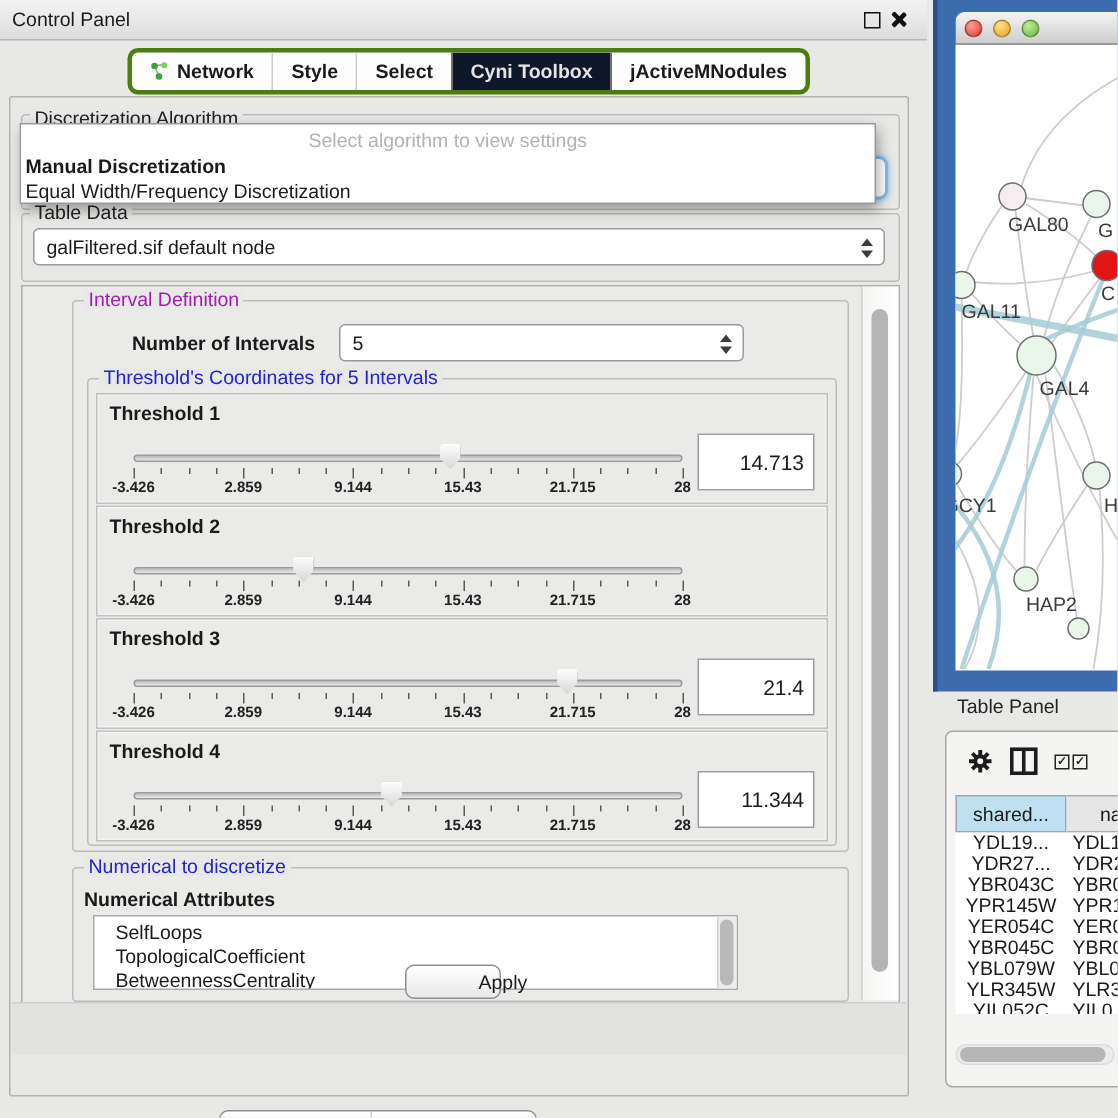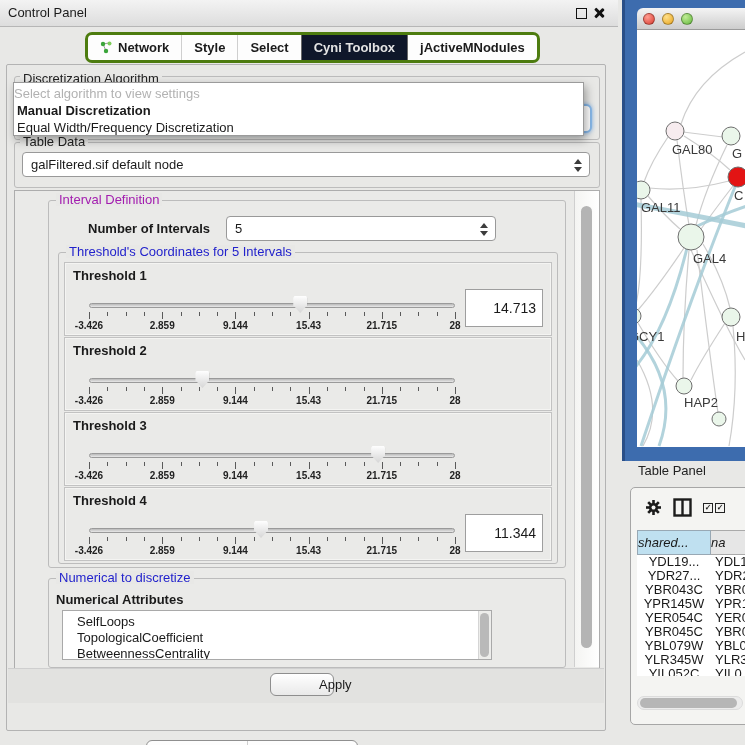--- a/index.html
+++ b/index.html
@@ -31,21 +31,21 @@
   .gl-green{color:#a21caf;} .gl-blue{color:#2323cc;} .gl-black{color:#222;}
 
   
   #algo-group{left:14px;top:76px;width:584px;height:62px;}
   #algo-title{left:20px;top:72px;}
   #algo-combo{left:20px;top:104px;width:568px;height:25px;background:#fff;border:2px solid #87b8e9;
      border-radius:6px;box-shadow:0 0 4px #7fb2e8;}
   
   #algo-popup{left:13px;top:82px;width:571px;height:54px;background:#fff;border:1px solid #9b9b9b;
      box-shadow:2px 4px 9px rgba(0,0,0,.35);z-index:40;padding-top:3px;box-sizing:border-box;}
-  #popup-hint{text-align:left;color:#b2b2b2;height:16px;line-height:15px;}
+  #popup-hint{text-align:center;color:#b2b2b2;height:16px;line-height:15px;}
   .popup-opt{padding-left:3px;height:17px;line-height:17px;white-space:nowrap;}
   .popup-opt.bold{font-weight:bold;}
 
   #td-group{left:14px;top:142px;width:584px;height:44px;}
   #td-title{left:20px;top:135px;}
   .combo{background:#fff;border:1px solid #999;border-radius:4px;line-height:23px;padding-left:8px;box-sizing:border-box;}
   #td-combo{left:22px;top:152px;width:568px;height:25px;}
   .stepper{position:absolute;right:6px;top:50%;width:9px;height:14px;transform:translateY(-50%);}
   .stepper:before,.stepper:after{content:"";position:absolute;left:0;border-left:4.5px solid transparent;border-right:4.5px solid transparent;}
   .stepper:before{top:1px;border-bottom:5px solid #3c3c3c;}
@@ -78,21 +78,21 @@
 
   #attr-group{left:48px;top:578px;width:516px;height:88px;}
   #attr-title{left:56px;top:571px;}
   #attr-sub{left:56px;top:592px;font-weight:bold;}
   #attr-list{left:62px;top:610px;width:430px;height:50px;background:#fff;border:1px solid #a9a9a9;overflow:hidden;padding-top:3px;box-sizing:border-box;}
   .attr-item{padding-left:14px;line-height:16px;white-space:nowrap;}
   #attr-sb{left:478px;top:611px;width:12px;height:48px;background:#ededeb;border-left:1px solid #d5d5d5;}
   #attr-sb-thumb{left:479.5px;top:613px;width:9px;height:44px;background:#b9b9b9;border-radius:5px;}
 
   #apply-band{left:8px;top:668px;width:596px;height:34px;background:#e2e2e0;border-top:1px solid #cfcfcf;}
-  #apply-btn{left:270px;top:673px;width:64px;height:23px;background:linear-gradient(#ffffff,#e9e9e9);
+  #apply-btn{left:270px;top:643px;width:64px;height:23px;background:linear-gradient(#ffffff,#e9e9e9);
      border:1px solid #8e8e8e;border-radius:6px;text-align:center;line-height:21px;box-sizing:border-box;padding-left:48px;}
 
   #bottom-tabs{left:146px;top:740px;height:22px;display:flex;background:#fdfdfd;border:1px solid #8f8f8f;border-radius:6px;overflow:hidden;}
   .btab{padding:0 13px;line-height:21px;font-weight:bold;border-left:1px solid #cfcfcf;white-space:nowrap;}
   .btab:first-child{border-left:none;}
   .btab.sel{background:#707070;color:#cfcfcf;border-left-color:#707070;}
   .btab.sel + .btab{border-left-color:#707070;}
 
   
   #blue-frame{left:622px;top:0;width:123px;height:461px;background:#3d6cae;border-left:3px solid #2a4f88;box-sizing:border-box;}
@@ -105,21 +105,21 @@
   #net-view{left:637px;top:30px;width:132px;height:417px;background:#fff;}
 
   #tp-title{left:638px;top:461px;height:19px;line-height:19px;color:#222;}
   #tp-panel{left:630px;top:487px;width:140px;height:236px;background:#f4f4f2;border:1px solid #a6a6a6;border-radius:5px;}
   #gear-icon{left:645px;top:499px;}
   #split-icon{left:673px;top:498px;}
   #checks-icon{left:703px;top:503px;display:flex;gap:2px;}
   .chk{width:10px;height:10px;border:1.5px solid #222;box-sizing:border-box;font-size:8px;line-height:8px;text-align:center;font-weight:bold;color:#222;}
 
   #tbl-header{left:637px;top:530px;height:25px;display:flex;}
-  .th-cell{box-sizing:border-box;border:1px solid #98a8b4;border-left:none;line-height:23px;text-align:left;overflow:hidden;font-style:italic;}
+  .th-cell{box-sizing:border-box;border:1px solid #98a8b4;border-left:none;line-height:23px;text-align:center;overflow:hidden;}
   .th-cell:first-child{border-left:1px solid #98a8b4;background:#bfe0f0;width:74px;}
   .th-cell.c2{background:#e6e6e6;border-color:#aaaaaa;width:60px;}
   #tbl-body{left:637px;top:555px;width:134px;height:121px;overflow:hidden;background:#fff;}
   .trow{display:flex;height:14px;line-height:14px;}
   .td1{width:74px;text-align:center;overflow:hidden;white-space:nowrap;}
   .td2{width:60px;padding-left:4px;box-sizing:border-box;overflow:hidden;white-space:nowrap;}
   #h-sb-track{left:637px;top:696px;width:106px;height:14px;background:#ececec;border-radius:7px;border:1px solid #dcdcdc;box-sizing:border-box;}
   #h-sb-thumb{left:640px;top:698px;width:97px;height:10px;background:#b6b6b6;border-radius:5px;}
 </style>
 </head>
@@ -295,20 +295,21 @@
       </div>
       <div class="thr-ticklabels">
         <span class="ticklabel" style="left: 0%;">-3.426</span>
         <span class="ticklabel" style="left: 20%;">2.859</span>
         <span class="ticklabel" style="left: 40%;">9.144</span>
         <span class="ticklabel" style="left: 60%;">15.43</span>
         <span class="ticklabel" style="left: 80%;">21.715</span>
         <span class="ticklabel" style="left: 100%;">28</span>
       </div>
       <div class="thr-handle" style="left: 306.134px;"></div>
+      <div class="val-box">21.4</div>
     </div>
     <div class="thr-box" style="top: 487px;">
       <div class="thr-label">Threshold 4</div>
       <div class="thr-track"></div>
       <div class="thr-ticks">
         <div class="tick major" style="left: 0%;"></div>
         <div class="tick" style="left: 5%;"></div>
         <div class="tick" style="left: 10%;"></div>
         <div class="tick" style="left: 15%;"></div>
         <div class="tick major" style="left: 20%;"></div>

